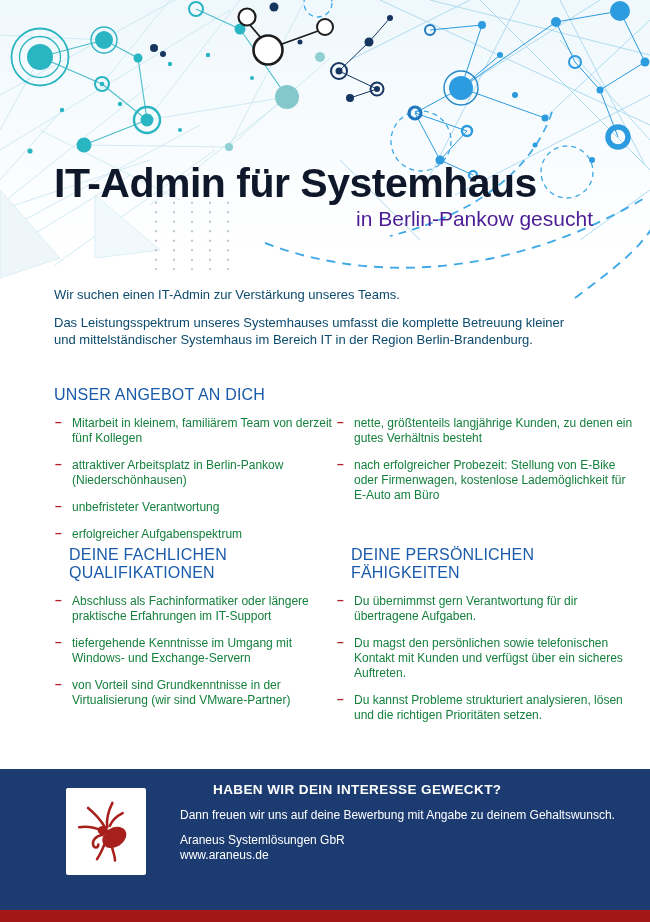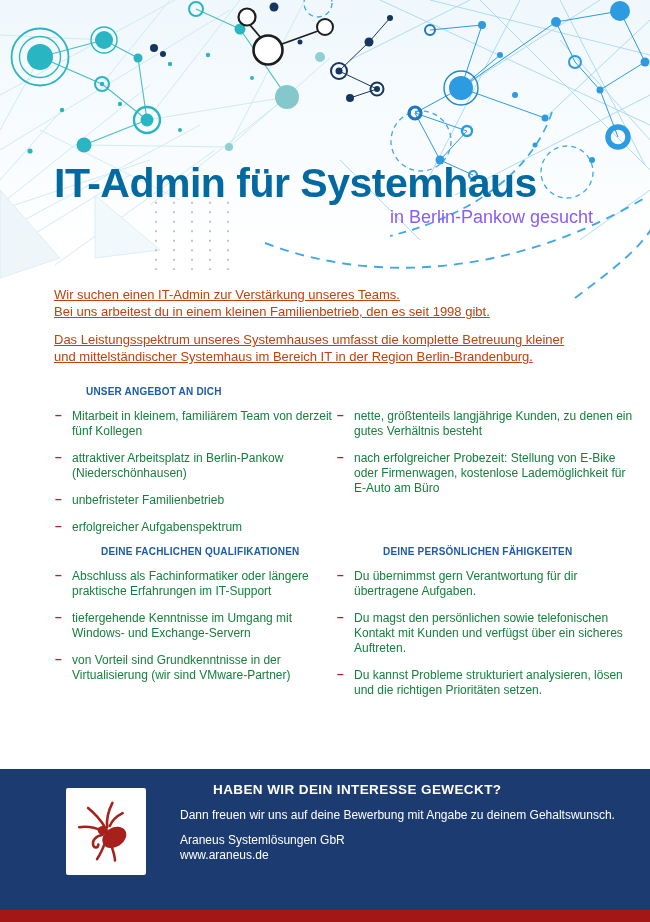--- a/index.html
+++ b/index.html
@@ -5,25 +5,25 @@
   html,body{margin:0;padding:0;background:#fff;}
   .page{position:relative;width:650px;height:922px;background:#fff;overflow:hidden;
         font-family:"Liberation Sans",sans-serif;}
   .header-wash{position:absolute;top:0;left:0;width:650px;height:250px;
         background:linear-gradient(180deg,rgba(224,241,250,0.5),rgba(255,255,255,0));}
   .network-svg{position:absolute;top:0;left:0;}
   .dot-grid{position:absolute;left:145px;top:196px;width:94px;height:74px;
         background-image:radial-gradient(circle,#b3b7c0 1.4px,rgba(0,0,0,0) 1.5px);
         background-size:18px 9.5px;background-position:2px 2px;opacity:.85;}
   .title{position:absolute;left:54px;top:160px;font-size:41px;font-weight:bold;
-        color:#0369a1;letter-spacing:-0.5px;white-space:nowrap;}
-  .subtitle{position:absolute;right:57px;top:207px;font-size:18px;color:#8b5cf6;white-space:nowrap;}
-  .intro{position:absolute;left:54px;top:286px;font-size:13px;color:#c2410c;line-height:17px;text-decoration:underline;}
+        color:#0f172a;letter-spacing:-0.5px;white-space:nowrap;}
+  .subtitle{position:absolute;right:57px;top:207px;font-size:21px;color:#4c1d95;white-space:nowrap;}
+  .intro{position:absolute;left:54px;top:286px;font-size:13px;color:#0c4a6e;line-height:17px;}
   .intro .p2{margin-top:11px;}
-  .section-heading{font-size:10px;font-weight:bold;color:#1A5BAB;letter-spacing:.2px;margin-left:32px;}
+  .section-heading{font-size:16px;font-weight:normal;color:#1A5BAB;letter-spacing:.2px;}
   .offer{position:absolute;left:54px;top:386px;width:582px;}
   .columns{display:flex;margin-top:12px;}
   .col-left{width:282px;}
   .col-right{width:300px;}
   ul.bullets{list-style:none;margin:0;padding:0;}
   ul.bullets li{position:relative;padding-left:18px;margin-bottom:12px;
         font-size:12px;line-height:15px;color:#15803d;}
   ul.bullets li::before{content:"–";position:absolute;left:1px;top:-1px;color:#B22028;font-weight:bold;}
   .row2{position:absolute;left:54px;top:546px;display:flex;}
   .row2 .sec-left{width:282px;}
@@ -206,32 +206,31 @@
     </g>
   </svg>
 
   <div class="dot-grid"></div>
 
   <div class="title">IT-Admin für Systemhaus</div>
   <div class="subtitle">in Berlin-Pankow gesucht</div>
 
   <div class="intro">
     <div>Wir suchen einen IT-Admin zur Verstärkung unseres Teams.</div>
-    <div>Bei uns arbeitest du in einem kleinen Familienbetrieb, den es seit 1998 gibt.</div>
     <div class="p2">Das Leistungsspektrum unseres Systemhauses umfasst die komplette Betreuung kleiner</div>
     <div>und mittelständischer Systemhaus im Bereich IT in der Region Berlin-Brandenburg.</div>
   </div>
 
   <div class="offer">
     <div class="section-heading">UNSER ANGEBOT AN DICH</div>
     <div class="columns">
       <ul class="bullets col-left">
         <li><span>Mitarbeit in kleinem, familiärem Team von derzeit fünf Kollegen</span></li>
         <li><span>attraktiver Arbeitsplatz in Berlin-Pankow (Niederschönhausen)</span></li>
-        <li><span>unbefristeter Familienbetrieb</span></li>
+        <li><span>unbefristeter Verantwortung</span></li>
         <li><span>erfolgreicher Aufgabenspektrum</span></li>
       </ul>
       <ul class="bullets col-right">
         <li><span>nette, größtenteils langjährige Kunden, zu denen ein gutes Verhältnis besteht</span></li>
         <li><span>nach erfolgreicher Probezeit: Stellung von E-Bike oder Firmenwagen, kostenlose Lademöglichkeit für E-Auto am Büro</span></li>
       </ul>
     </div>
   </div>
 
   <div class="row2">

